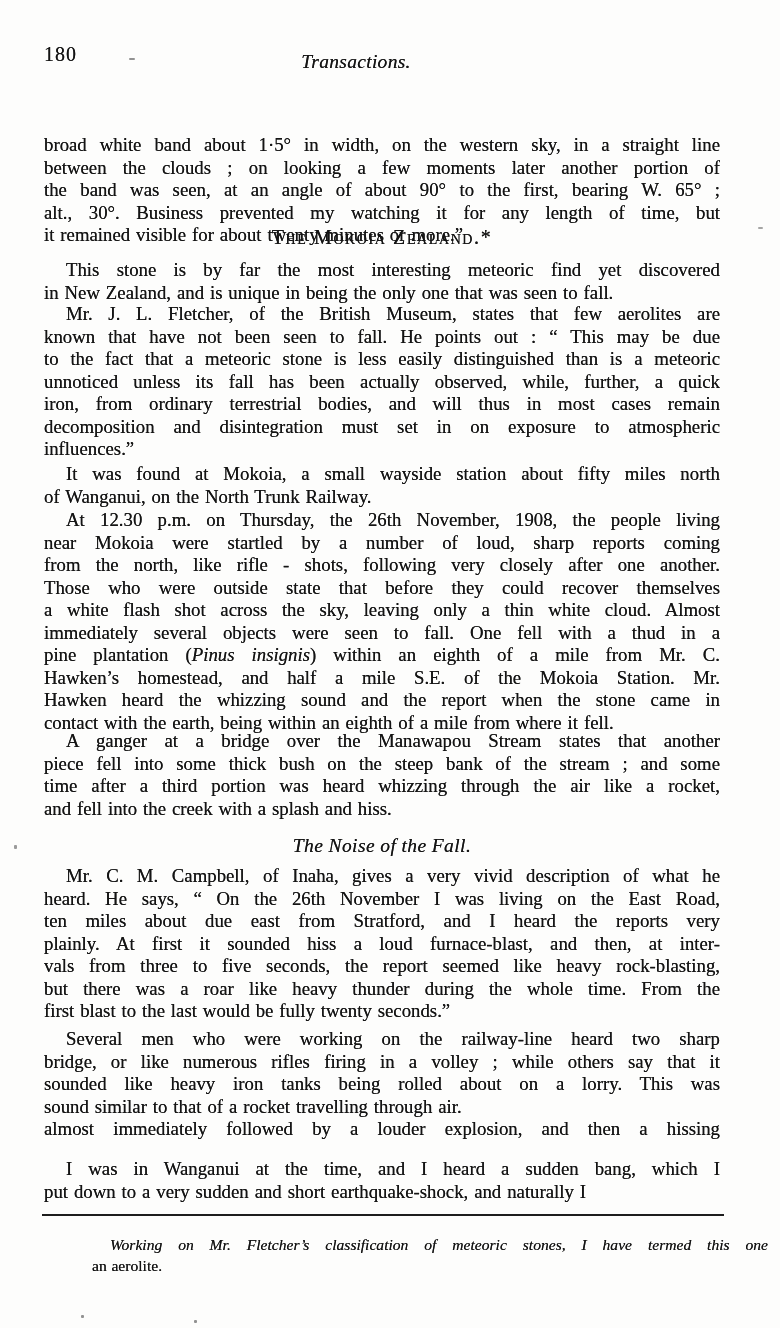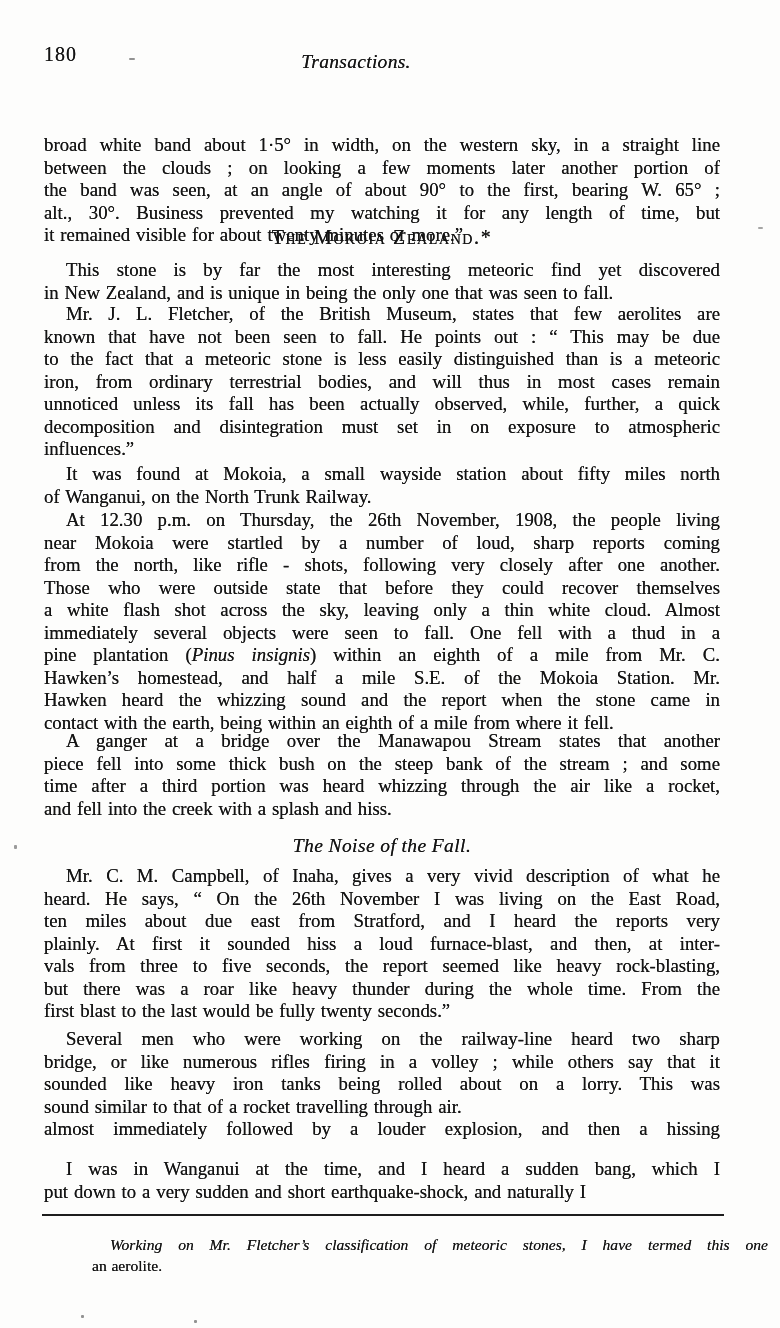--- a/index.html
+++ b/index.html
@@ -92,22 +92,22 @@
 
   <section id="p2" class="para ink indent">
       <div class="line">This stone is by far the most interesting meteoric find yet discovered</div>
       <div class="line last">in New Zealand, and is unique in being the only one that was seen to fall.</div>
     </section>
 
   <section id="p3" class="para ink indent">
       <div class="line">Mr. J. L. Fletcher, of the British Museum, states that few aerolites are</div>
       <div class="line">known that have not been seen to fall. He points out : “ This may be due</div>
       <div class="line">to the fact that a meteoric stone is less easily distinguished than is a meteoric</div>
+      <div class="line">unnoticed unless its fall has been actually observed, while, further, a quick</div>
       <div class="line">iron, from ordinary terrestrial bodies, and will thus in most cases remain</div>
-      <div class="line">unnoticed unless its fall has been actually observed, while, further, a quick</div>
       <div class="line">decomposition and disintegration must set in on exposure to atmospheric</div>
       <div class="line last">influences.”</div>
     </section>
 
   <section id="p4" class="para ink indent">
       <div class="line">It was found at Mokoia, a small wayside station about fifty miles north</div>
       <div class="line last">of Wanganui, on the North Trunk Railway.</div>
     </section>
 
   <section id="p5" class="para ink indent">

